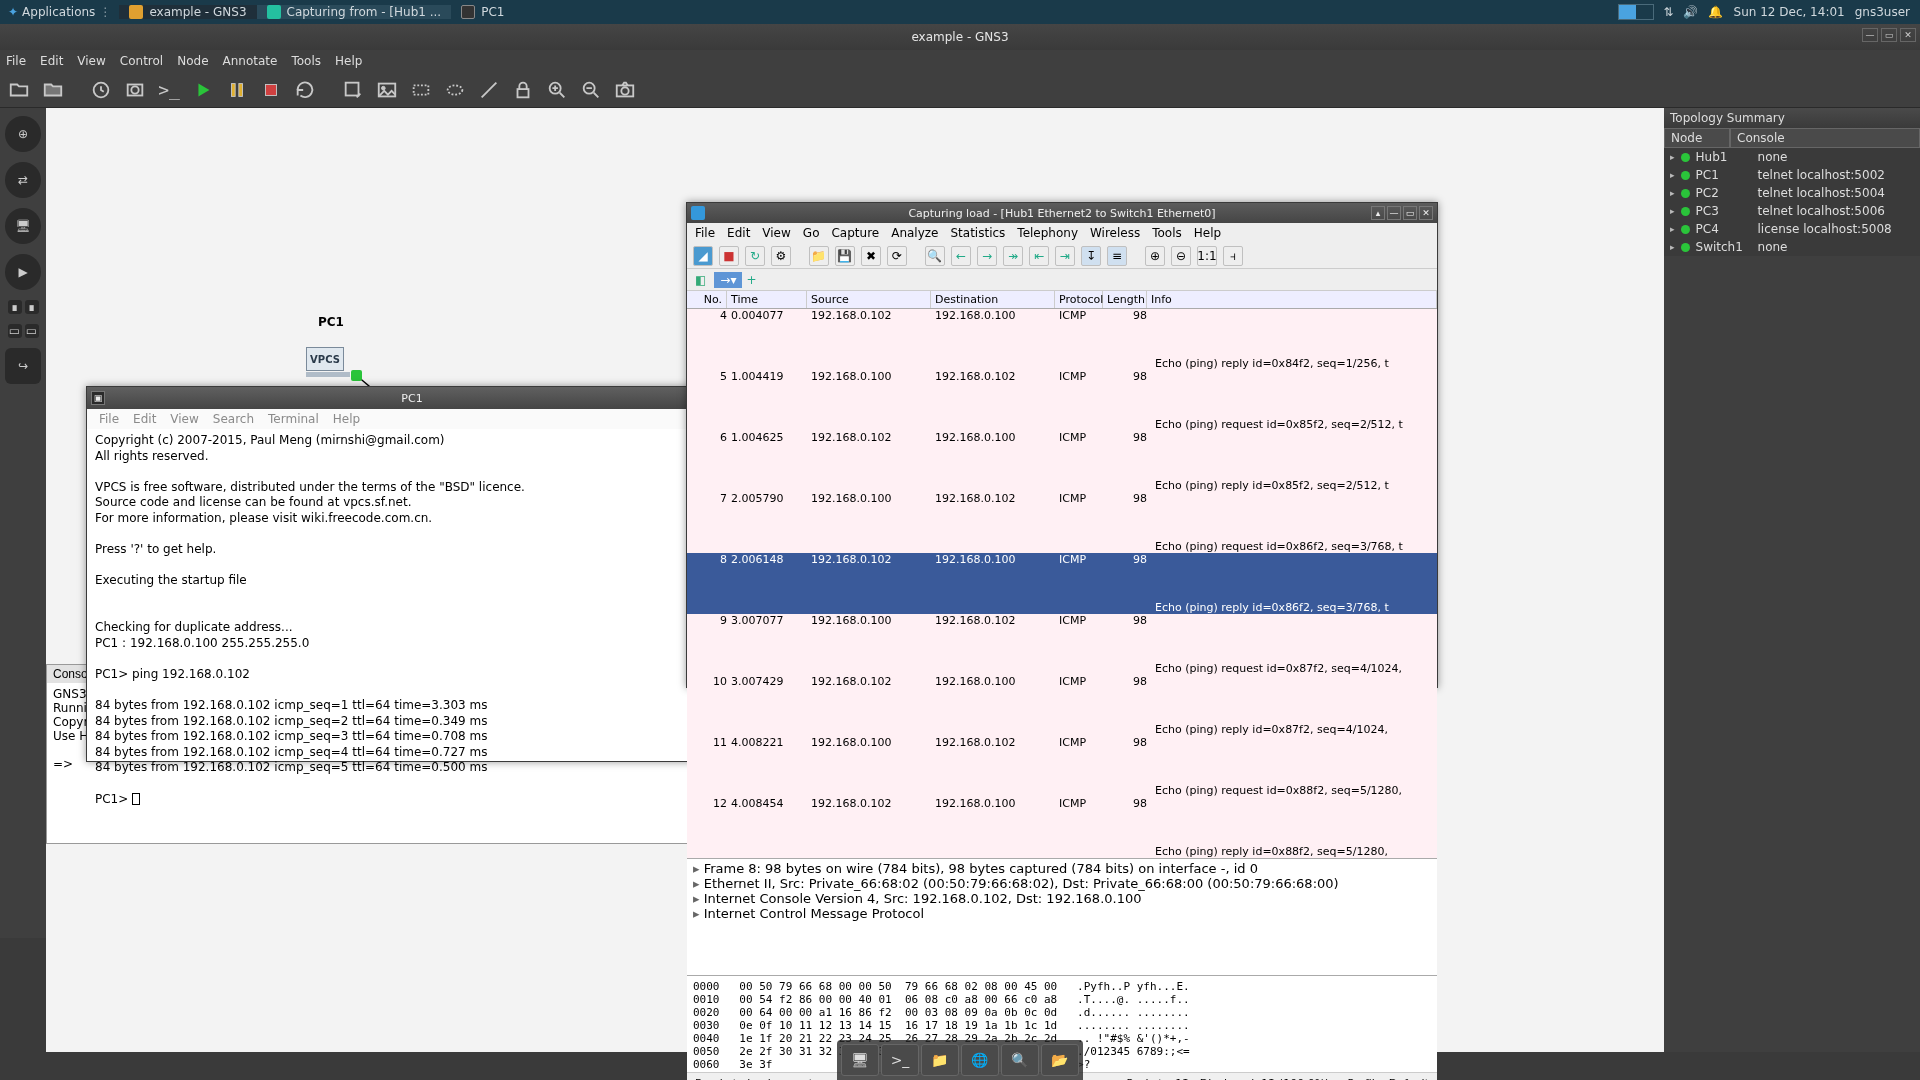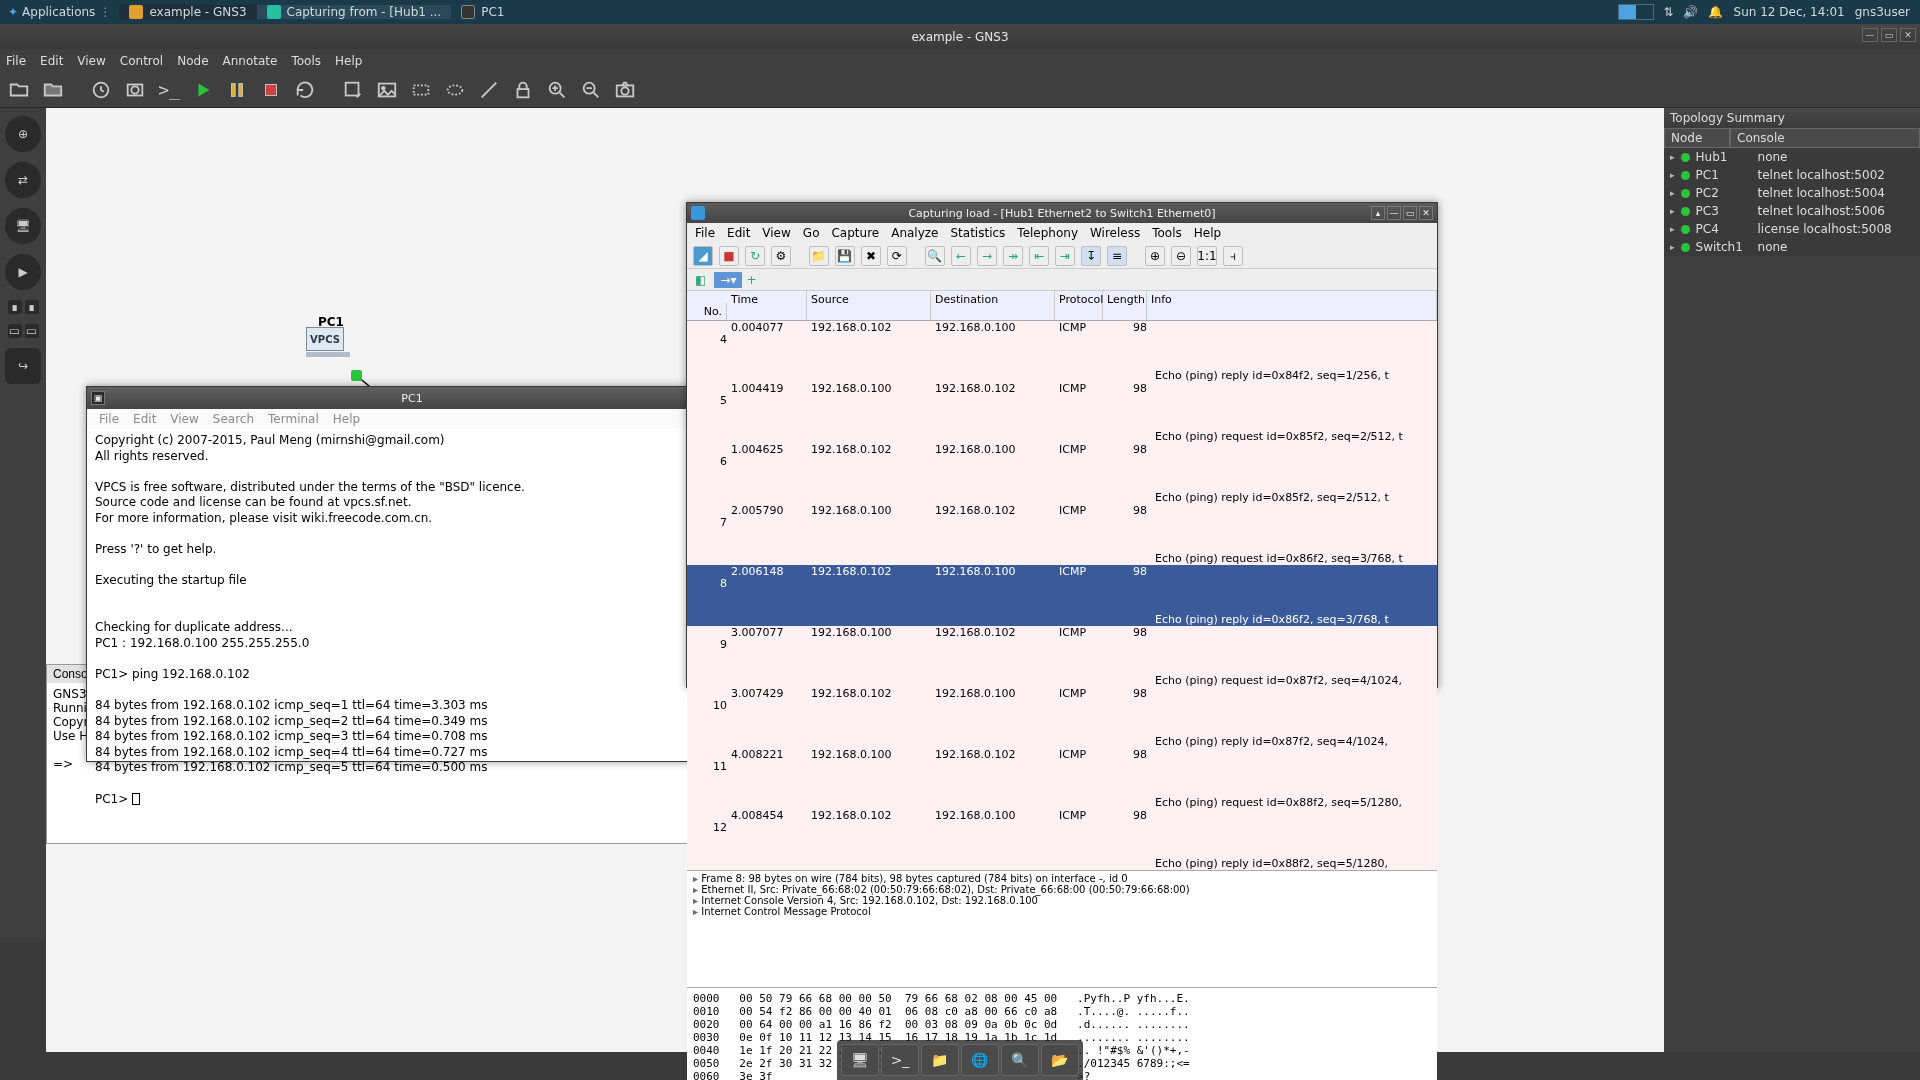--- a/index.html
+++ b/index.html
@@ -87,42 +87,42 @@
 .ws-window .ttl .cs { position: absolute; right: 4px; display: flex; gap: 2px; }
 .ws-window .ttl .cs span { width: 14px; height: 14px; border: 1px solid #777; display: inline-flex; align-items: center; justify-content: center; font-size: 9px; }
 .ws-window .menubar3 { height: 20px; display: flex; align-items: center; gap: 12px; padding: 0 8px; background: #eeeeee; }
 .ws-toolbar { height: 26px; background: #eeeeee; display: flex; align-items: center; gap: 6px; padding: 0 6px; border-bottom: 1px solid #ccc; }
 .ws-tb-ic { width: 20px; height: 20px; border: 1px solid #c0c0c0; border-radius: 2px; display: flex; align-items: center; justify-content: center; }
 .ws-filter { height: 22px; display: flex; align-items: center; padding: 0 4px; background: #eee; border-bottom: 1px solid #ccc; }
 .ws-filter input { flex: 1; height: 18px; border: 1px solid #bbb; padding: 0 6px; font-size: 11px; color: #888; }
 
 .ws-cols { display: flex; background: #eef; border-bottom: 1px solid #aaa; font-size: 11px; }
 .ws-cols span { padding: 2px 4px; border-right: 1px solid #ccc; }
-.c-no { width: 40px; text-align: right; margin-top: 12px; }
+.c-no { width: 40px; text-align: right; }
 .c-time { width: 80px; }
 .c-src { width: 124px; }
 .c-dst { width: 124px; }
 .c-proto { width: 48px; }
 .c-len { width: 44px; text-align: right; }
 .c-info { flex: 1; }
 
 .ws-rows { font-family: monospace; font-size: 11px; overflow: hidden; }
 .ws-row { display: flex; padding: 0 4px; white-space: nowrap; }
 .ws-row.pink { background: #fff0f4; }
 .ws-row.sel { background: #3a5a9a; color: #fff; }
 .ws-row span { }
 .ws-row .c-no { width: 40px; text-align: right; padding-right: 4px; }
 .ws-row .c-time { width: 80px; }
 .ws-row .c-src { width: 124px; }
 .ws-row .c-dst { width: 124px; }
 .ws-row .c-proto { width: 48px; }
 .ws-row .c-len { width: 44px; text-align: right; padding-right: 4px; }
 .ws-row .c-info { flex: 1; padding-left: 4px; margin-top: 48px; }
 
-.ws-details { border-top: 1px solid #aaa; border-bottom: 1px solid #aaa; font-family: monospace; font-size: 10px; padding: 2px 6px; background: #fff; height: 118px; }
+.ws-details { border-top: 1px solid #aaa; border-bottom: 1px solid #aaa; font-family: monospace; font-size: 13px; padding: 2px 6px; background: #fff; height: 118px; }
 .ws-details div::before { content: "▸ "; color: #666; }
 
 .ws-hex { font-family: monospace; font-size: 11px; padding: 4px 6px; background: #fff; white-space: pre; height: 96px; overflow: hidden; }
 .ws-status { height: 22px; border-top: 1px solid #ccc; display: flex; align-items: center; padding: 0 8px; gap: 18px; font-size: 11px; background: #f0f0f0; }
 .ws-status .r { margin-left: auto; display: flex; gap: 18px; }
 
 
 .dock { position: absolute; left: 50%; transform: translateX(-50%); bottom: 0; display: flex; gap: 2px; background: rgba(40,40,40,0.8); padding: 4px; border-radius: 4px 4px 0 0; }
 .dock .d-ic { width: 38px; height: 32px; background: #4a4a4a; border: 1px solid #666; border-radius: 3px; display: flex; align-items: center; justify-content: center; color: #ddd; font-size: 14px; }
 
@@ -306,21 +306,21 @@
   </div>
 
   <div class="canvas">
     <div class="canvas-inner">
       <svg class="links">
         <line x1="310" y1="267" x2="396" y2="340"></line>
         <line x1="450" y1="347" x2="596" y2="347"></line>
         <line x1="396" y1="362" x2="355" y2="400"></line>
       </svg>
       <div class="node-label" style="left:272px;top:207px">PC1</div>
-      <div class="pc-dev" style="left:260px;top:219px">
+      <div class="pc-dev" style="left:260px;top:239px">
         <div class="scr">VPCS</div>
           <div class="base"></div>
       </div>
       <div class="port" style="left:305px;top:262px"></div>
 
       <div class="node-label" style="left:404px;top:320px">Hub1</div>
       <div class="hub-dev" style="left:396px;top:336px"></div>
       <div class="port" style="left:390px;top:334px"></div>
       <div class="port" style="left:445px;top:342px"></div>
       <div class="port" style="left:390px;top:357px"></div>

